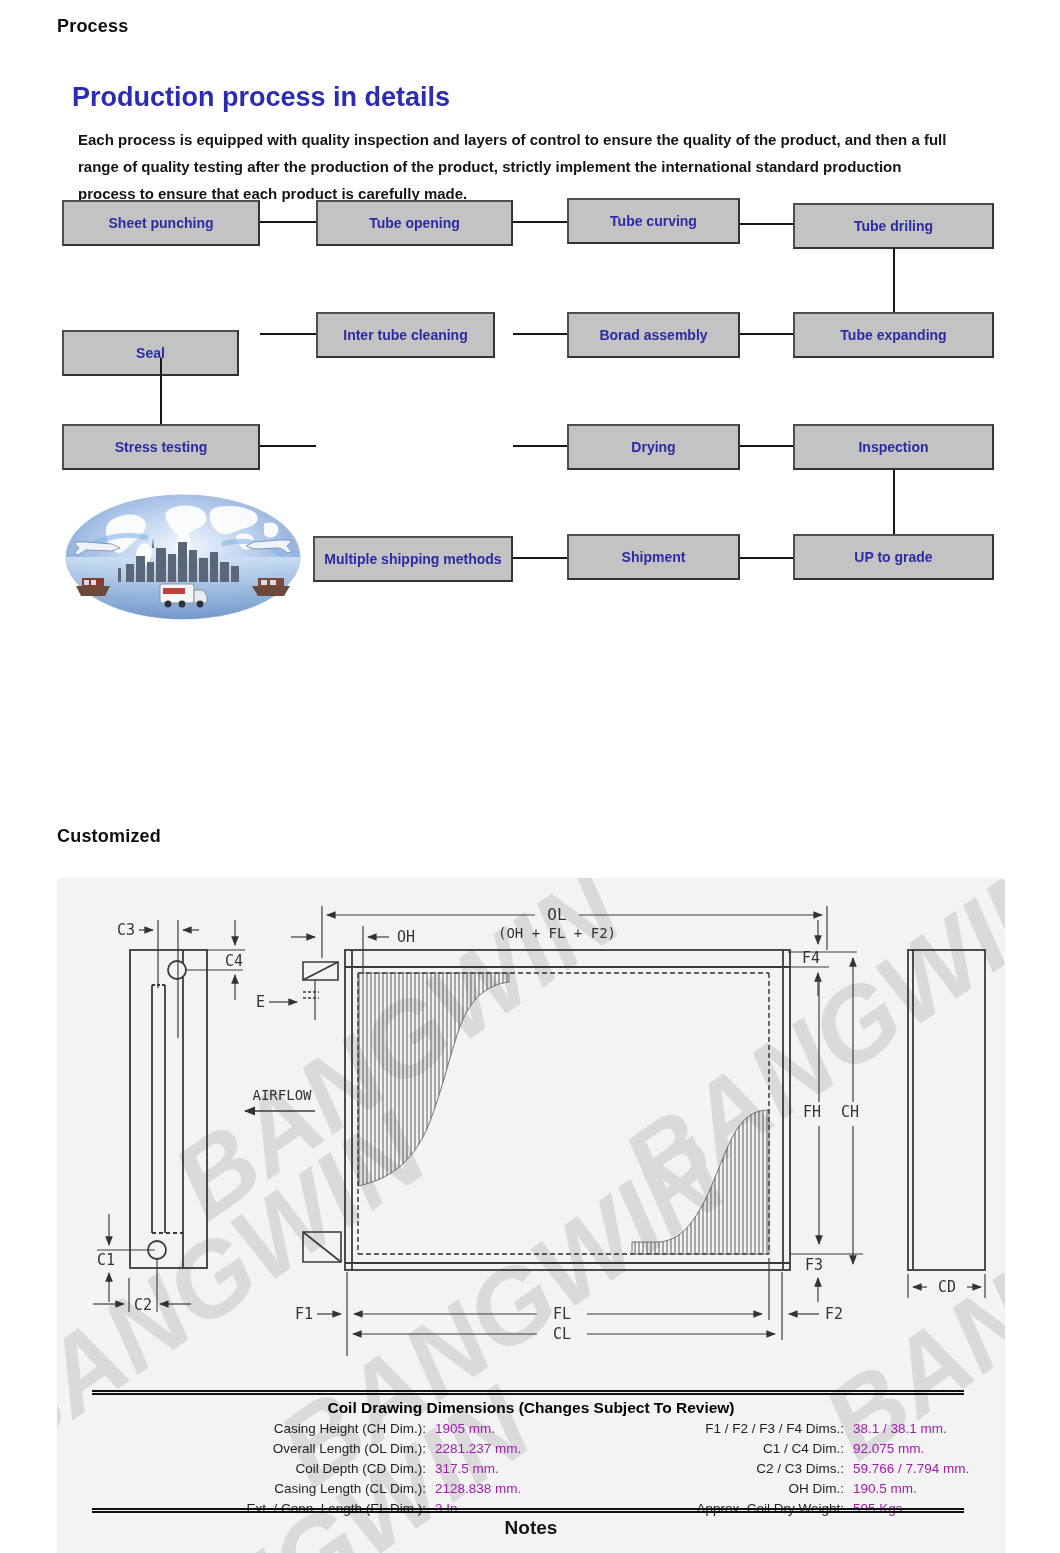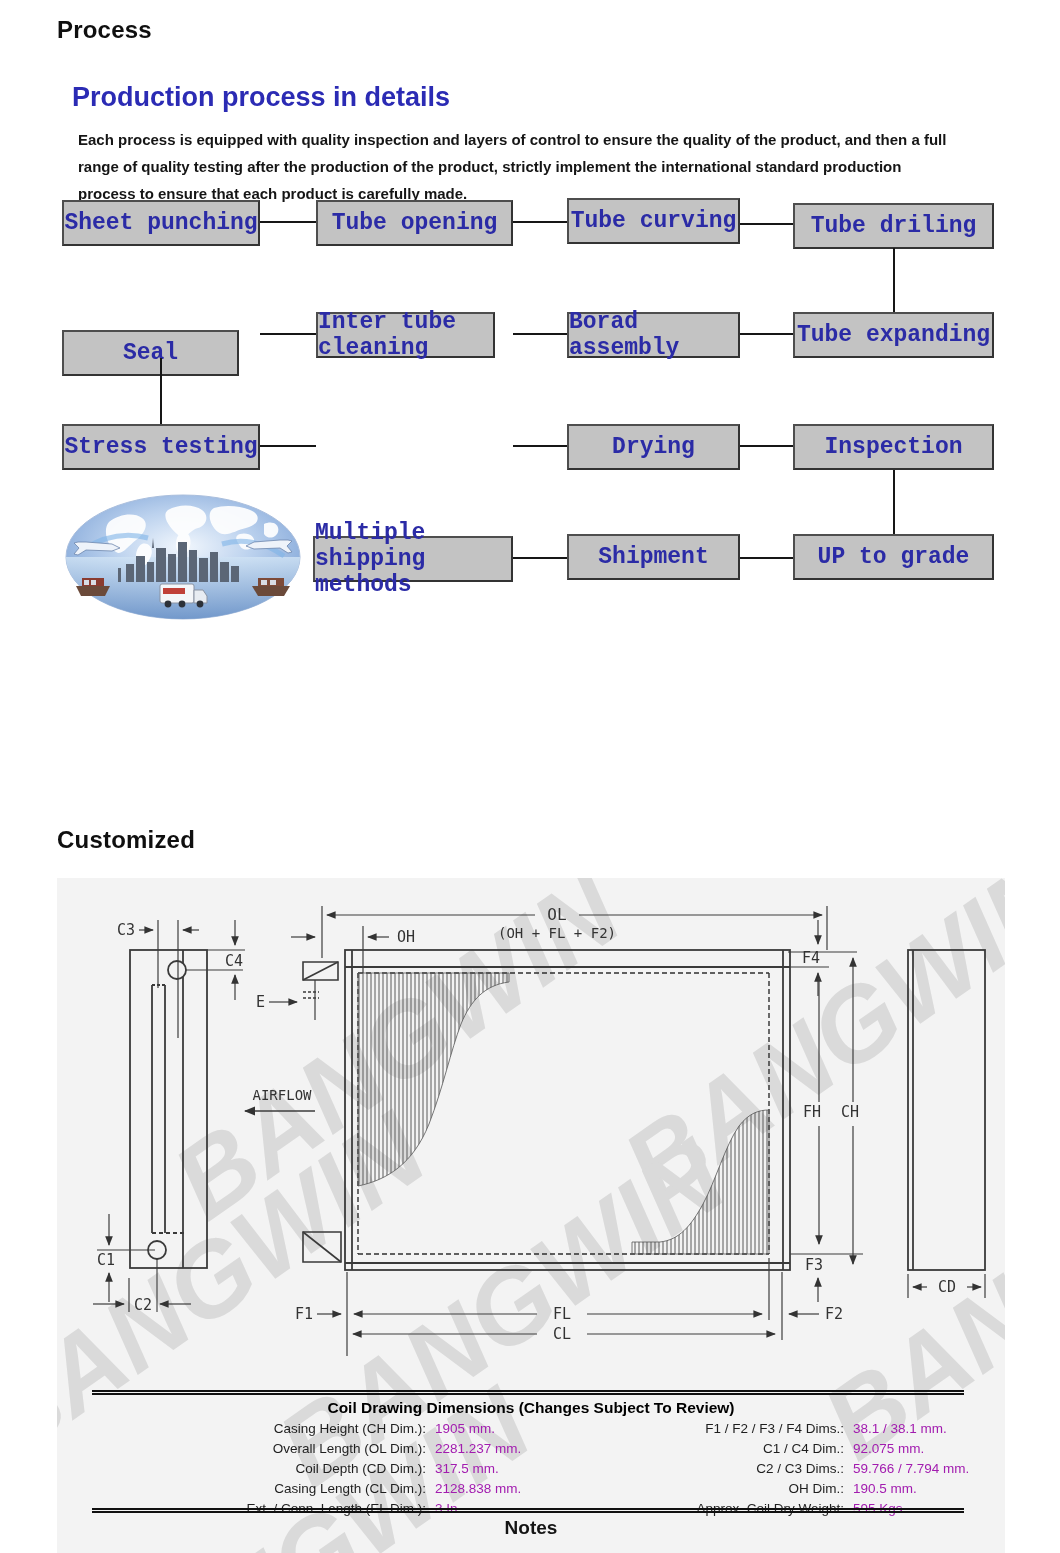--- a/index.html
+++ b/index.html
@@ -1,29 +1,29 @@
 <!DOCTYPE html>
 <html><head>
 <meta charset="utf-8">
 <style>
   * { margin:0; padding:0; box-sizing:border-box; }
   body { background:#fff; font-family:"Liberation Sans", sans-serif; }
   .page { position:relative; width:1060px; height:1553px; background:#ffffff; overflow:hidden; }
 
-  .h-main { position:absolute; font-size:24px; font-weight:700; color:#0f0f0f; letter-spacing:.2px; }
+  .h-main { position:absolute; font-size:18px; font-weight:700; color:#0f0f0f; letter-spacing:.2px; }
   .h-sub  { position:absolute; font-size:27px; font-weight:600; color:#2b2bb4; }
   .para   { position:absolute; left:78px; top:126px; width:876px; font-size:15px; font-weight:600;
             color:#151515; line-height:1.8; }
 
   
   .flow { position:absolute; left:0; top:0; width:1060px; height:700px; }
   .flow-box { position:absolute; height:46px; background:#c3c3c3; border:2px solid #4e4e4e;
               border-bottom-color:#333; border-right-color:#333;
               display:flex; align-items:center; justify-content:center;
-              color:#2b2ba6; font-size:23px; font-weight:600;font-family:Liberation Mono, monospace; }
+              color:#2b2ba6; font-size:14px; font-weight:600; }
   .conn-h { position:absolute; height:2px; background:#161616; }
   .conn-v { position:absolute; width:2px; background:#161616; }
 
   
   .panel { position:absolute; left:57px; top:878px; width:948px; height:675px; background:#f3f3f3; overflow:hidden; }
   .panel svg.draw { position:absolute; left:0; top:0; }
 
   .dim-table { position:absolute; left:0; top:0; width:948px; color:#1c1c1c; }
   .rule { position:absolute; left:35px; width:872px; height:5px;
           border-top:2px solid #101010; border-bottom:2px solid #101010; }

